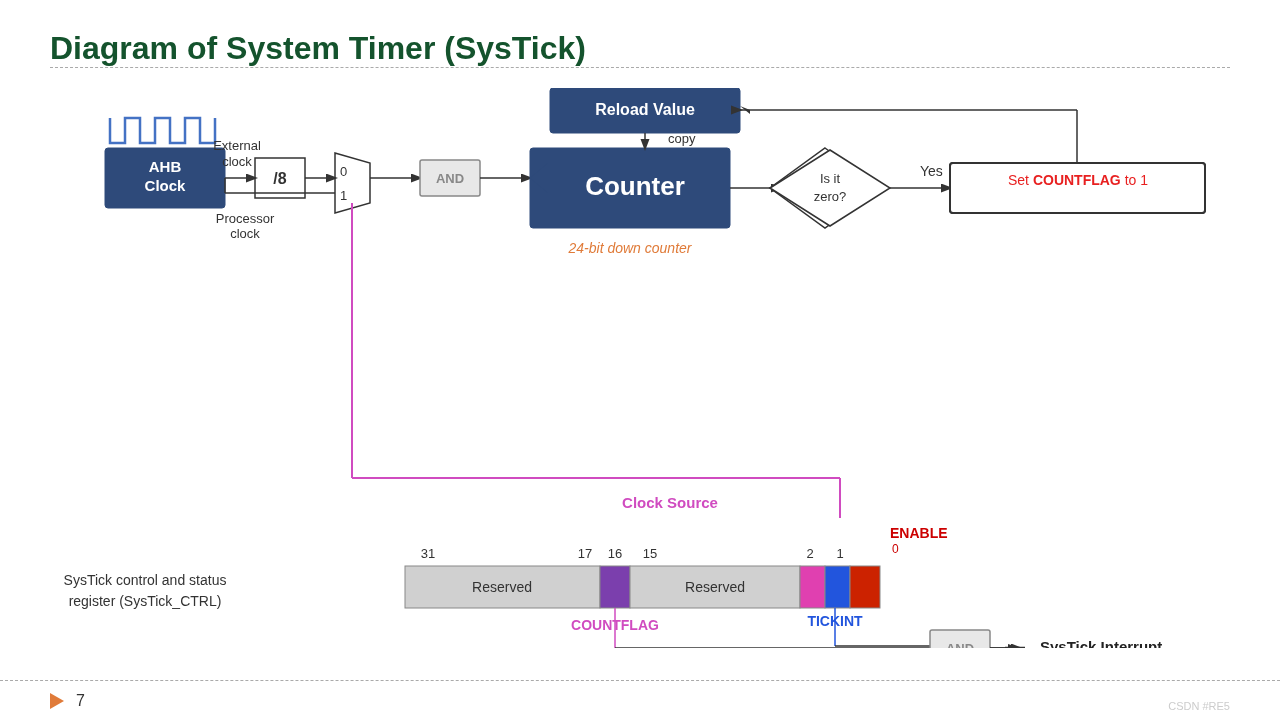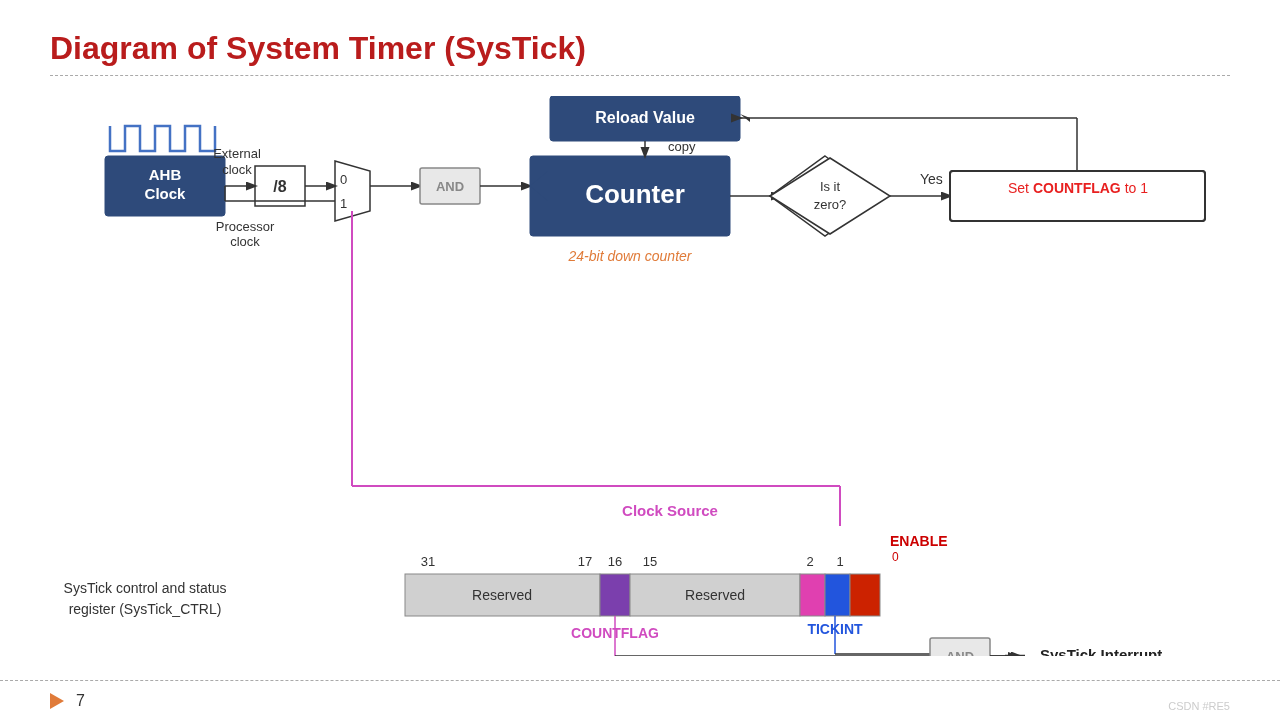--- a/index.html
+++ b/index.html
@@ -14,24 +14,23 @@
 
     .slide {
       width: 1280px;
       height: 720px;
       position: relative;
       background: #fff;
       padding: 30px 50px 20px 50px;
     }
 
     .title {
-      color: #b91c1c;
+      color: #14532d;
       font-size: 32px;
       font-weight: bold;
-      margin-bottom: 8px;
     }
 
     .title-divider {
       border: none;
       border-top: 1.5px dashed #aaa;
       margin-bottom: 20px;
     }
 
     .diagram-area {
       position: relative;

